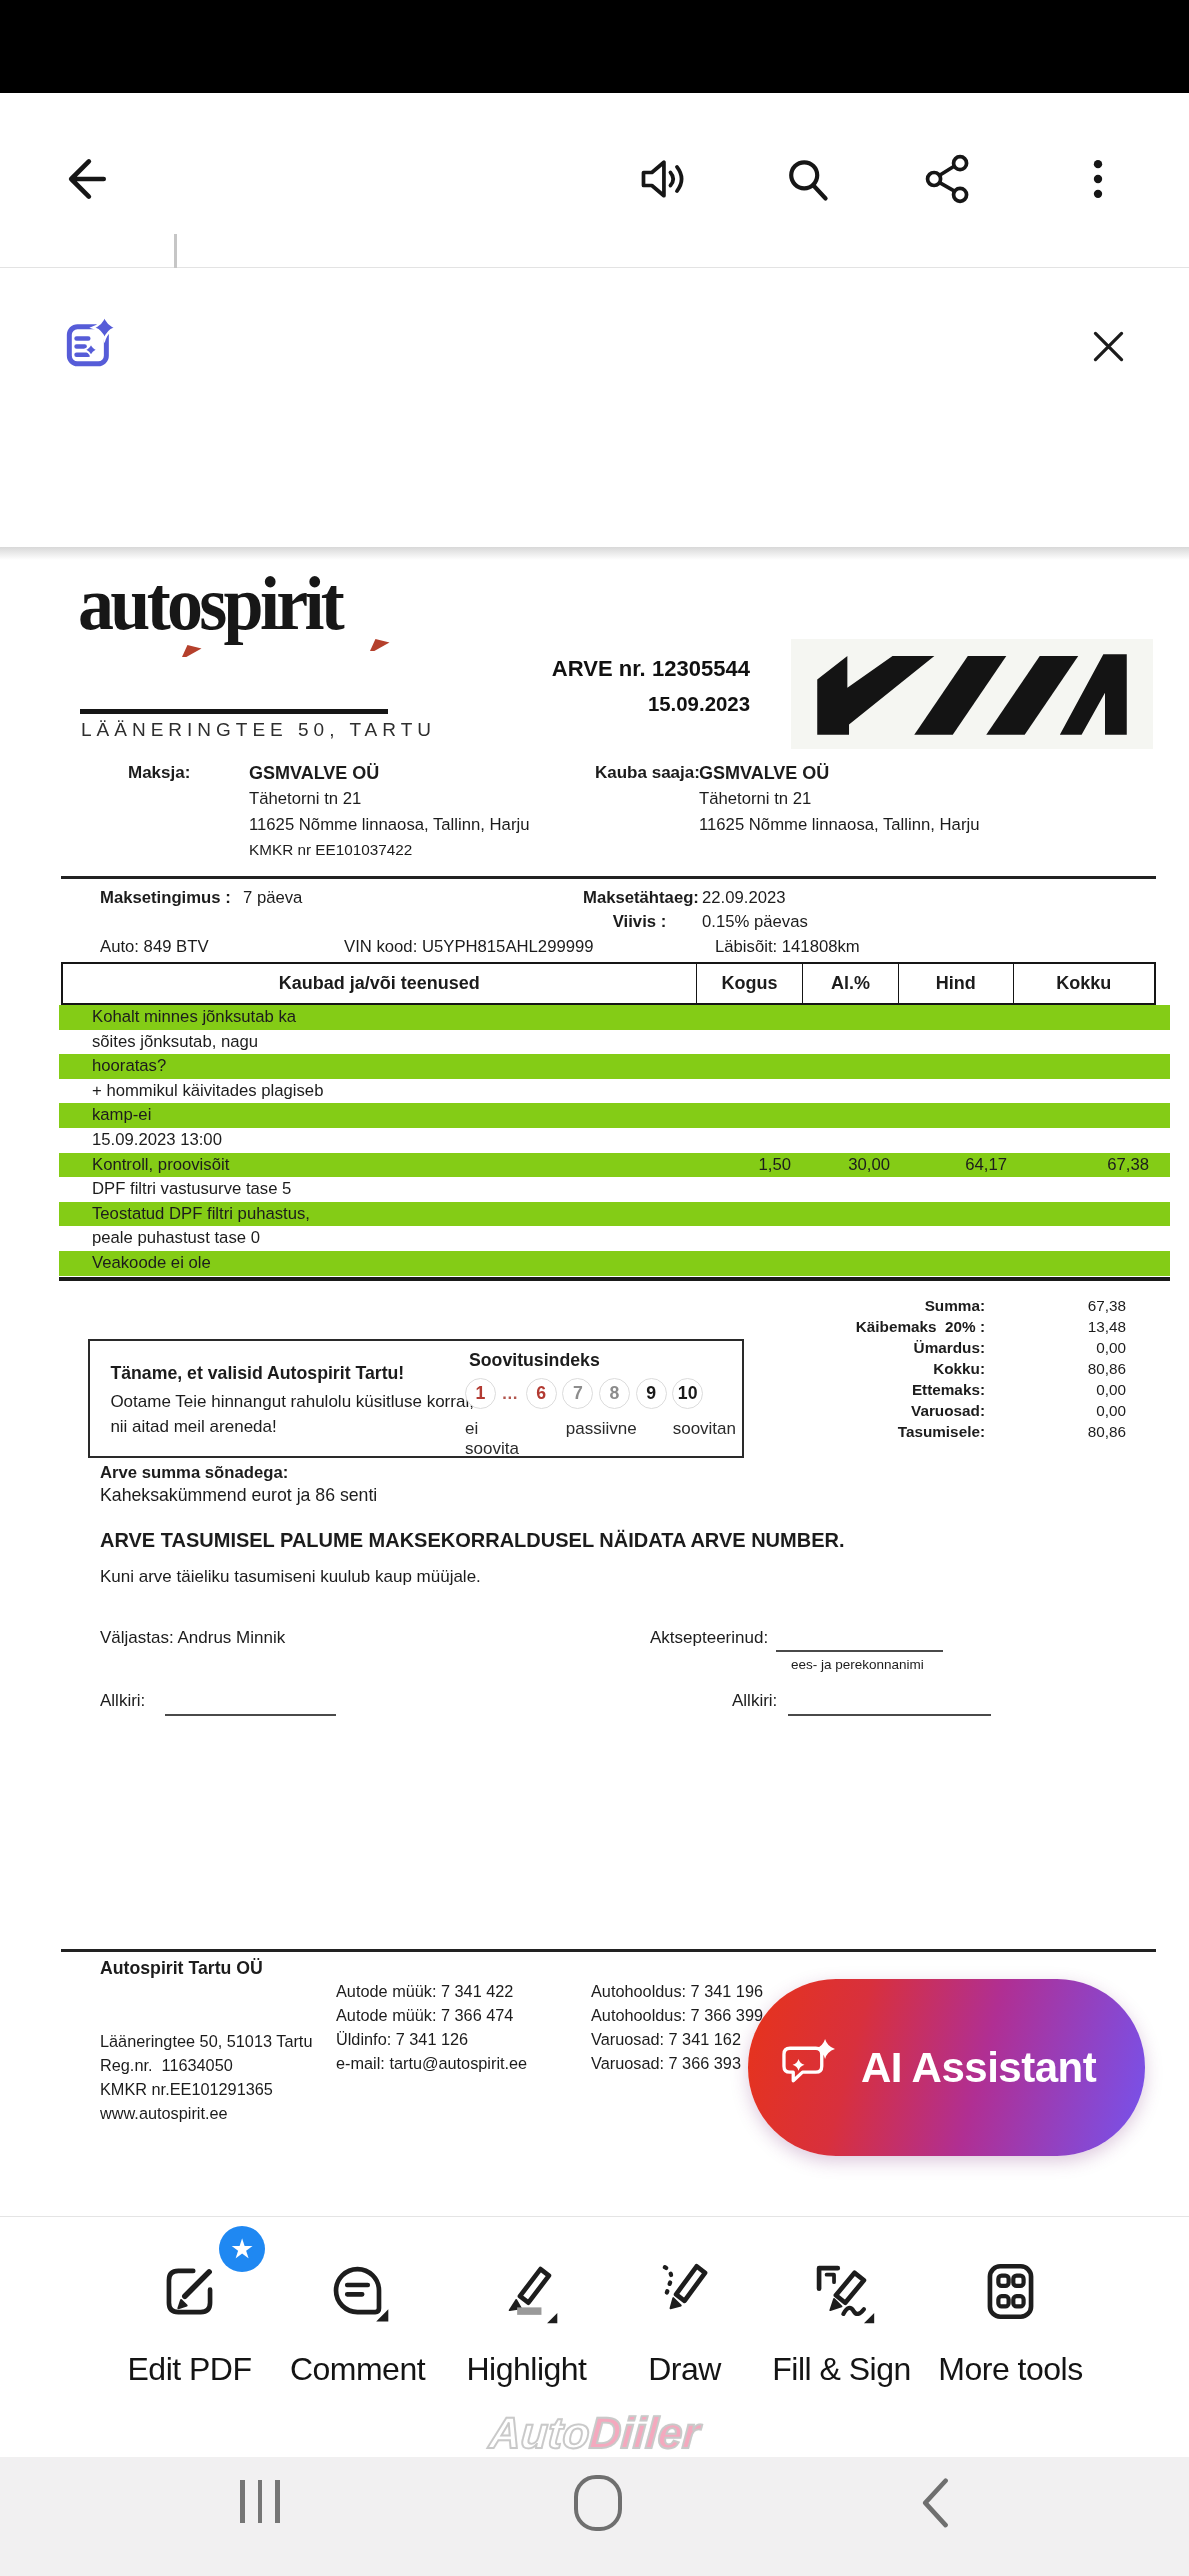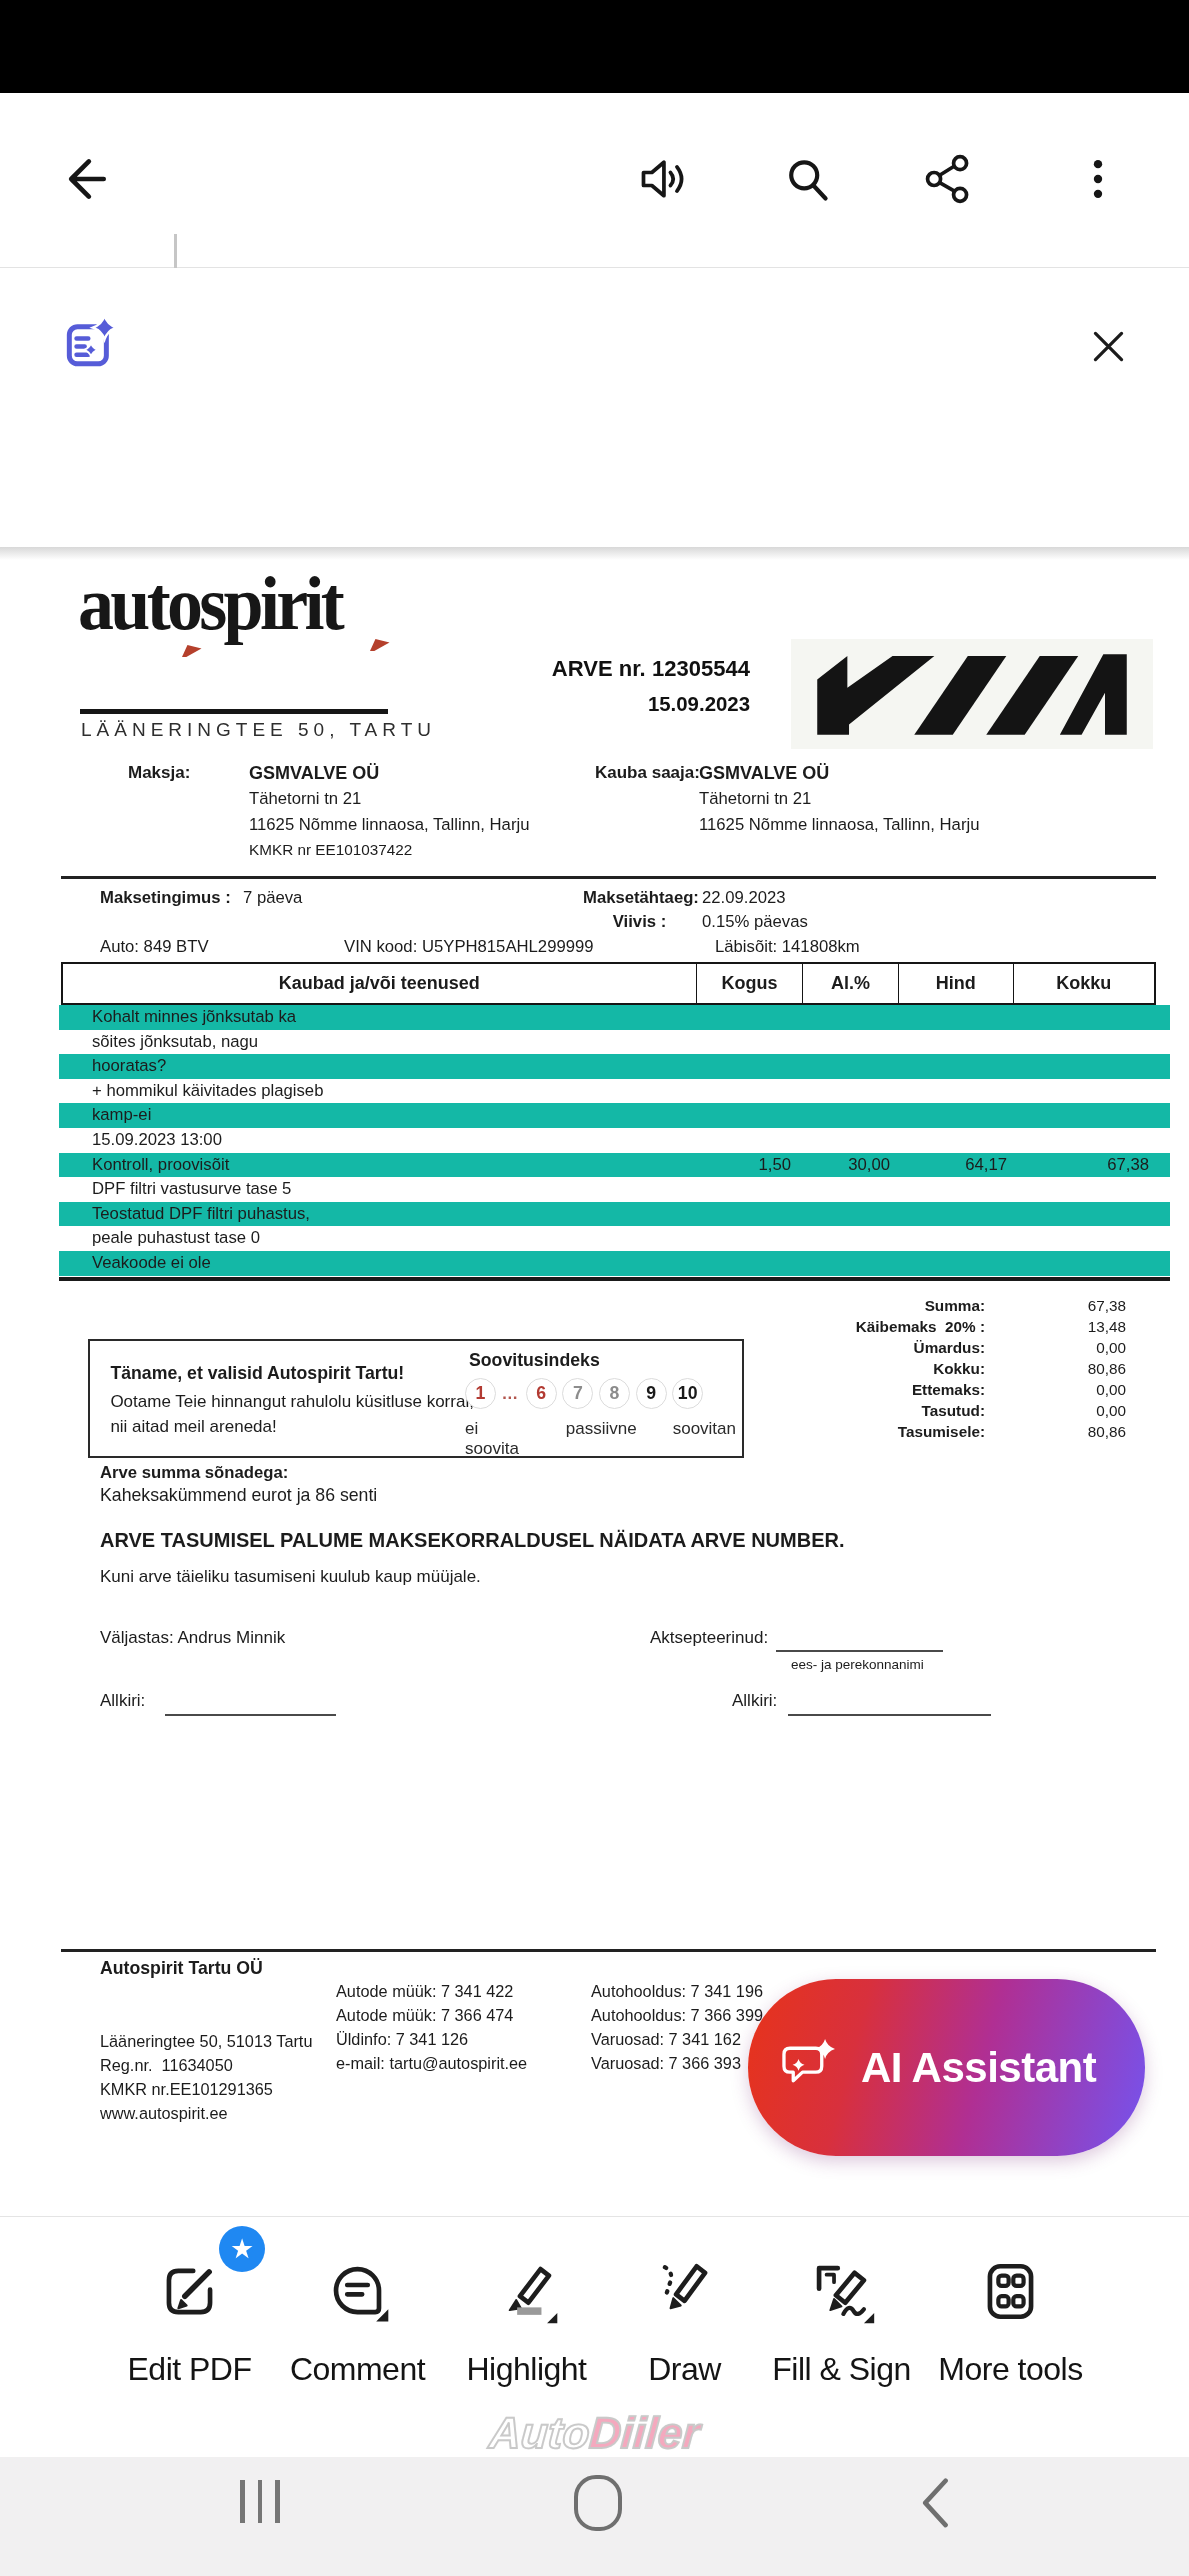--- a/index.html
+++ b/index.html
@@ -35,21 +35,21 @@
   .pname{font-size:18px;font-weight:700;}
   .paddr{font-size:16.7px;}
   .hline{background:#222;}
   .t18{font-size:16.7px;} .b18{font-size:16.7px;font-weight:700;}
   
   .thead{left:61px;top:402px;width:1095px;height:43px;border:2.8px solid #151515;box-sizing:border-box;display:flex;}
   .thcell{display:flex;align-items:center;justify-content:center;font-size:18px;font-weight:700;box-sizing:border-box;}
   .thcell+.thcell{border-left:1.9px solid #151515;}
   .rows{left:59px;top:445px;width:1111px;}
   .trow{position:relative;width:1111px;height:24.6px;font-size:16.7px;line-height:24.6px;}
-  .trow.gray{background:#14b8a6;}
+  .trow.gray{background:#84cc16;}
   .tdesc{position:absolute;left:33px;white-space:nowrap;}
   .tnum{position:absolute;width:111px;text-align:right;}
   .rows-end{left:59px;top:717px;width:1111px;height:3.7px;background:#1a1a1a;}
   
   .totals{left:706px;top:735px;width:423px;}
   .trow2{position:relative;height:21px;line-height:21px;font-size:15.3px;}
   .tlab{position:absolute;left:0;width:279px;text-align:right;font-weight:700;white-space:pre;}
   .tval{position:absolute;left:283px;width:137px;text-align:right;}
   
   .fbox{left:88px;top:779px;width:656px;height:119px;border:2.3px solid #2a2a2a;box-sizing:border-box;}
@@ -251,21 +251,21 @@
         </div>
         <div class="trow2">
           <span class="tlab">Kokku:</span>
           <span class="tval">80,86</span>
         </div>
         <div class="trow2">
           <span class="tlab">Ettemaks:</span>
           <span class="tval">0,00</span>
         </div>
         <div class="trow2">
-          <span class="tlab">Tasutud:</span>
+          <span class="tlab">Varuosad:</span>
           <span class="tval">0,00</span>
         </div>
         <div class="trow2">
           <span class="tlab">Tasumisele:</span>
           <span class="tval">80,86</span>
         </div>
       </div>
 
     <div class="abs fbox">
       <div class="abs" style="left:20.4px;top:22px;font-size:17.7px;font-weight:700;">Täname, et valisid Autospirit Tartu!</div>

